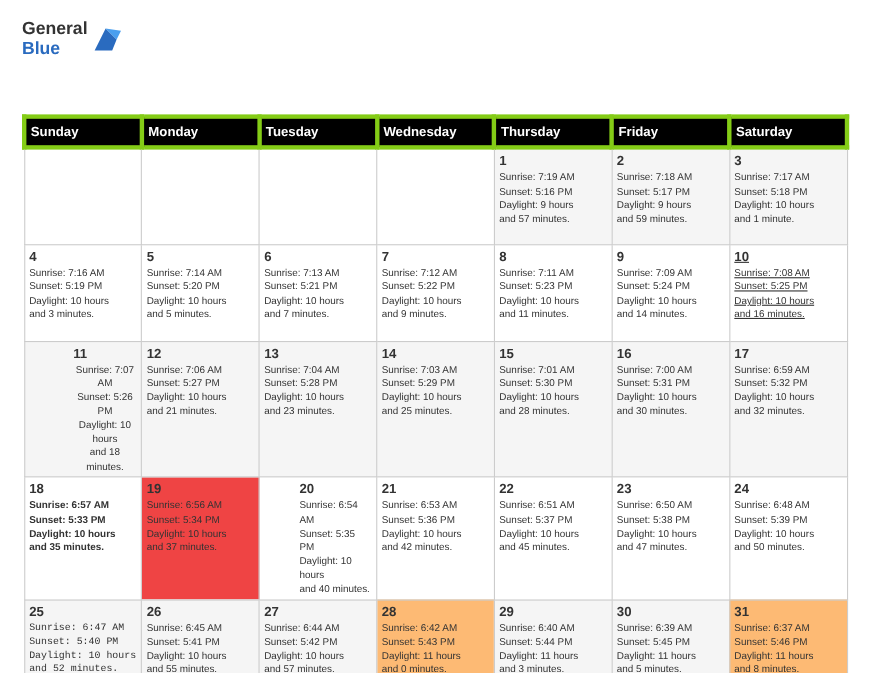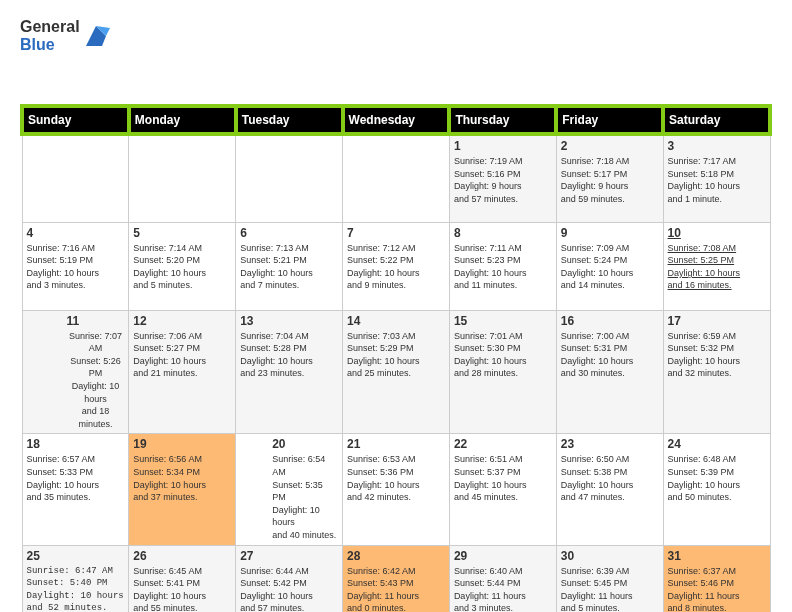--- a/index.html
+++ b/index.html
@@ -264,26 +264,26 @@
             <span class="day-number">17</span>
             <div class="day-info" style="white-space: pre-line;">Sunrise: 6:59 AM
 Sunset: 5:32 PM
 Daylight: 10 hours
 and 32 minutes.</div>
           </td>
         </tr>
         <tr>
           <td style="background: rgb(255, 255, 255);">
             <span class="day-number">18</span>
-            <div class="day-info" style="white-space: pre-line;">Sunrise: 6:57 AM
+            <div class="day-info" style="white-space: pre-line; font-weight: bold;">Sunrise: 6:57 AM
 Sunset: 5:33 PM
 Daylight: 10 hours
 and 35 minutes.</div>
           </td>
-          <td style="background: #fdba74;">
+          <td style="background: #ef4444;">
             <span class="day-number">19</span>
             <div class="day-info" style="white-space: pre-line;">Sunrise: 6:56 AM
 Sunset: 5:34 PM
 Daylight: 10 hours
 and 37 minutes.</div>
           </td>
           <td style="background: rgb(255, 255, 255); padding-left: 36px;">
             <span class="day-number">20</span>
             <div class="day-info" style="white-space: pre-line;">Sunrise: 6:54 AM
 Sunset: 5:35 PM

